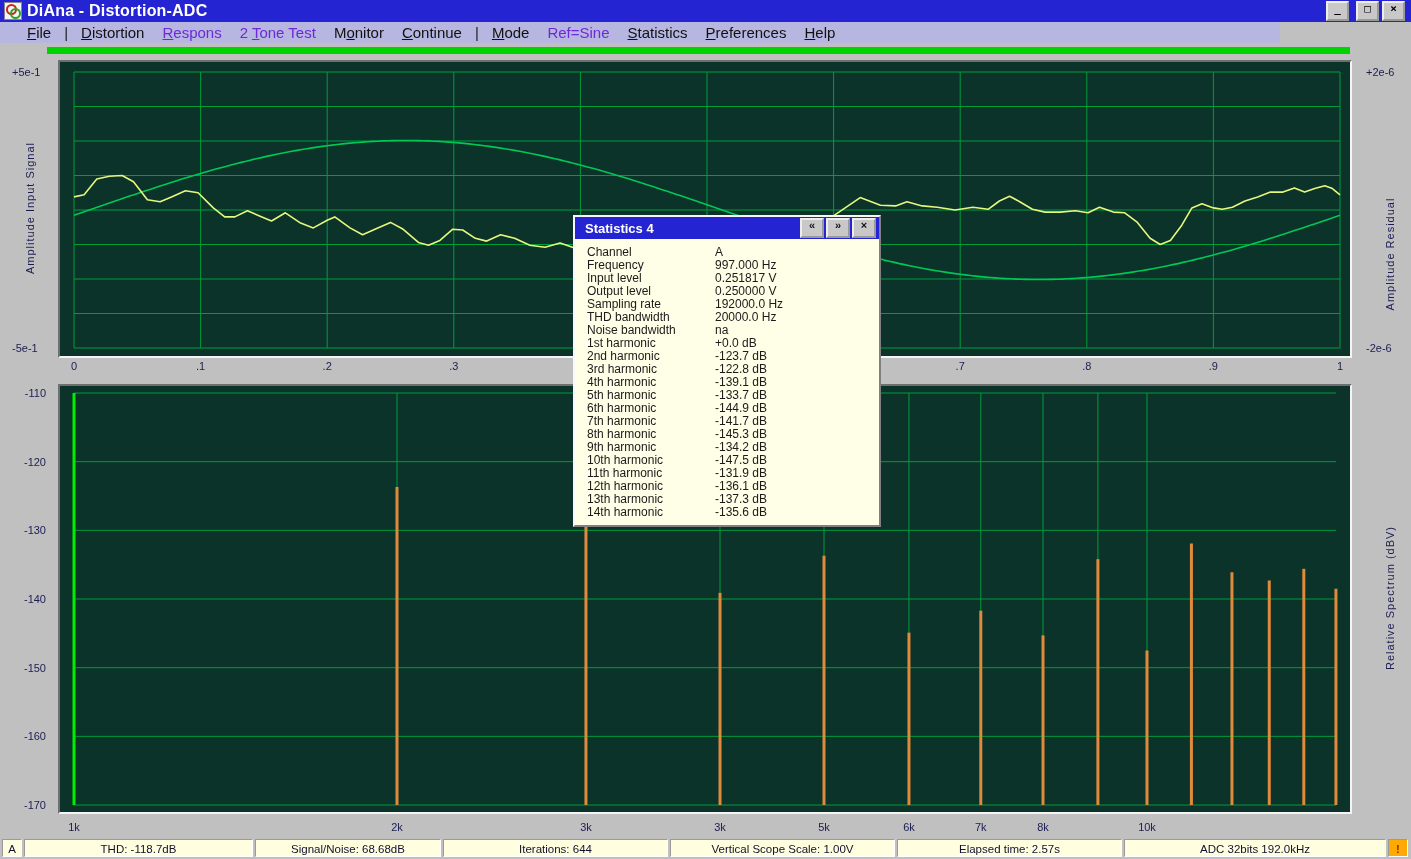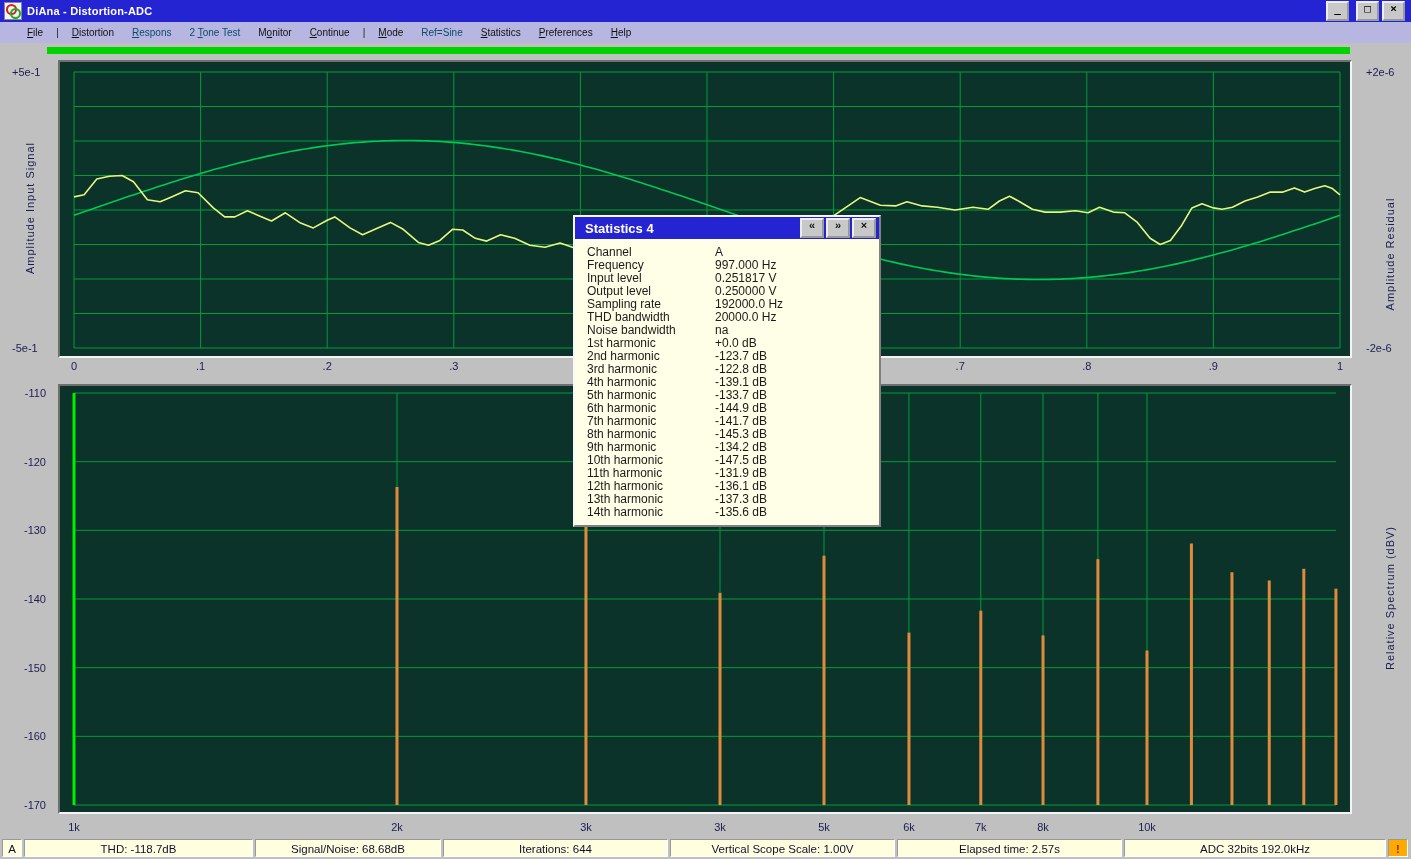--- a/index.html
+++ b/index.html
@@ -7,31 +7,31 @@
        font-family:"Liberation Sans",sans-serif;overflow:hidden;
        -webkit-font-smoothing:antialiased;}
   
   #titlebar{position:absolute;left:0;top:0;width:1411px;height:22px;background:#2424d2;
             display:flex;align-items:center;color:#fff;}
   #app-icon{width:16px;height:16px;margin:0 5px 0 4px;background:#f4f4f4;border:1px solid #888;
             position:relative;flex:none;}
   #app-icon .ring{position:absolute;width:7px;height:7px;border-radius:50%;}
   #app-icon .r1{border:2px solid #cc2222;left:1px;top:1px;}
   #app-icon .r2{border:2px solid #22aa22;left:5px;top:5px;}
-  #title-text{font-size:11px;font-weight:bold;letter-spacing:.2px;}
+  #title-text{font-size:16px;font-weight:bold;letter-spacing:.2px;}
   #win-buttons{margin-left:auto;display:flex;align-items:center;gap:3px;padding-right:6px;}
   .winbtn{width:19px;height:16px;background:#c8c8c8;border:2px outset #eee;color:#000;
           font-size:11px;font-weight:bold;line-height:12px;text-align:center;cursor:default;
           font-family:"DejaVu Sans Mono",monospace;}
   .winbtn.min{margin-right:4px;}
   
-  #menubar{position:absolute;left:0;top:22px;width:1411px;height:21px;background:#b6b6e0;
-           display:flex;align-items:center;font-size:10px;color:#111;padding-left:18px;box-sizing:border-box;}
+  #menubar{position:absolute;left:0;top:22px;width:1280px;height:21px;background:#b6b6e0;
+           display:flex;align-items:center;font-size:15px;color:#111;padding-left:18px;box-sizing:border-box;}
   .menu-item{padding:2px 9px;white-space:pre;}
-  .menu-item.disabled{color:#0c4a6e;}
+  .menu-item.disabled{color:#6d28d9;}
   .menu-sep{padding:2px 4px;color:#222;}
   
   #progress-strip{position:absolute;left:0;top:43px;width:1411px;height:15px;}
   #progress-fill{position:absolute;left:47px;top:4px;width:1303px;height:7px;background:#00d400;}
   
   .plot-frame{position:absolute;background:#0b332a;
               border-top:2px solid #6f6f6f;border-left:2px solid #6f6f6f;
               border-bottom:2px solid #f4f4f4;border-right:2px solid #f4f4f4;}
   #scope-frame{left:58px;top:60px;width:1290px;height:294px;}
   #spectrum-frame{left:58px;top:384px;width:1290px;height:426px;}

